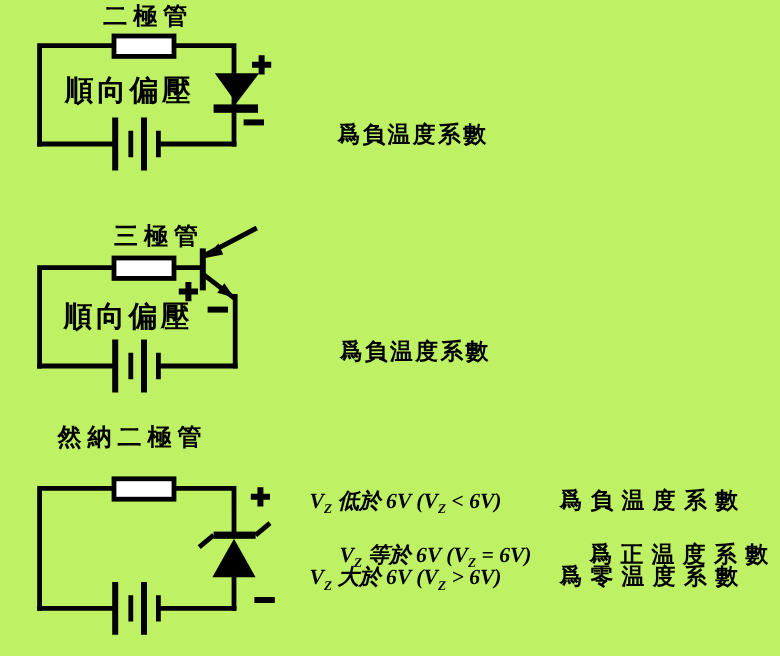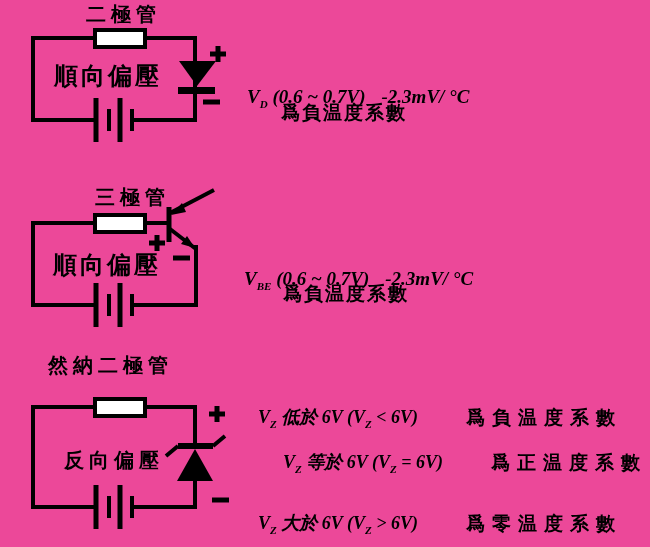--- a/index.html
+++ b/index.html
@@ -1,17 +1,17 @@
 <!DOCTYPE html>
 <html><head>
 <meta charset="utf-8">
 <style>
   html,body { margin:0; padding:0; background:#ffffff; }
   .page {
-    position:relative; width:650px; height:547px; background:#ec4899;
+    position:relative; width:650px; height:547px; background:#bef264;
     font-family:"Liberation Serif", serif; color:#000; overflow:hidden;
   }
   svg.circuits { position:absolute; left:0; top:0; }
   .t { position:absolute; font-weight:bold; white-space:pre; line-height:1.1; }
   .cjk-title  { font-size:20px; letter-spacing:5px; }
   .cjk-bias   { font-size:24px; letter-spacing:3px; }
   .cjk-bias3  { font-size:20px; letter-spacing:5px; }
   .cjk-result { font-size:19px; letter-spacing:2px; }
   .cjk-result3{ font-size:19px; letter-spacing:7px; }
   .formula    { font-size:19px; font-style:italic; font-weight:bold; }
@@ -97,43 +97,36 @@
         <path d="M209,414 H225 M217,406 V422"></path>
       </g>
       <g stroke-width="5">
         <path d="M212,500 H229"></path>
       </g>
     </g>
   </svg>
 
   <div class="t cjk-title" style="left:86px; top:3px;">二極管</div>
   <div class="t cjk-bias" style="left:54px; top:63px;">順向偏壓</div>
-  <div class="t formula" style="left:228px; top:66px;">
-    <span>V</span><sub>D</sub><span> (0.6 ~ 0.7V)</span><span class="coeff">-2.3mV/ °C</span>
-  </div>
   <div class="t cjk-result" style="left:281px; top:103px;">爲負温度系數</div>
 
   <div class="t cjk-title" style="left:95px; top:186px;">三極管</div>
   <div class="t cjk-bias" style="left:53px; top:252px;">順向偏壓</div>
-  <div class="t formula" style="left:225px; top:248px;">
-    <span>V</span><sub>BE</sub><span> (0.6 ~ 0.7V)</span><span class="coeff">-2.3mV/ °C</span>
-  </div>
   <div class="t cjk-result" style="left:283px; top:284px;">爲負温度系數</div>
 
   <div class="t cjk-title" style="left:48px; top:354px;">然納二極管</div>
-  <div class="t cjk-bias3" style="left:64px; top:449px;">反向偏壓</div>
 
   <div class="zline" style="top:408px;">
     <span class="t formula3 zf"><span>V</span><sub>Z</sub><span> 低於 6V (</span><span>V</span><sub>Z</sub><span> &lt; 6V)</span></span>
     <span class="t cjk-result3 zr">爲負温度系數</span>
   </div>
 
   <div class="zline" style="top:453px;margin-left:25px;">
     <span class="t formula3 zf"><span>V</span><sub>Z</sub><span> 等於 6V (</span><span>V</span><sub>Z</sub><span> = 6V)</span></span>
     <span class="t cjk-result3 zr">爲正温度系數</span>
   </div>
 
-  <div class="zline" style="top:472px;margin-top:42px;">
+  <div class="zline" style="top:472px;">
     <span class="t formula3 zf"><span>V</span><sub>Z</sub><span> 大於 6V (</span><span>V</span><sub>Z</sub><span> &gt; 6V)</span></span>
     <span class="t cjk-result3 zr">爲零温度系數</span>
   </div>
 
 </div>
 
 </body></html>

